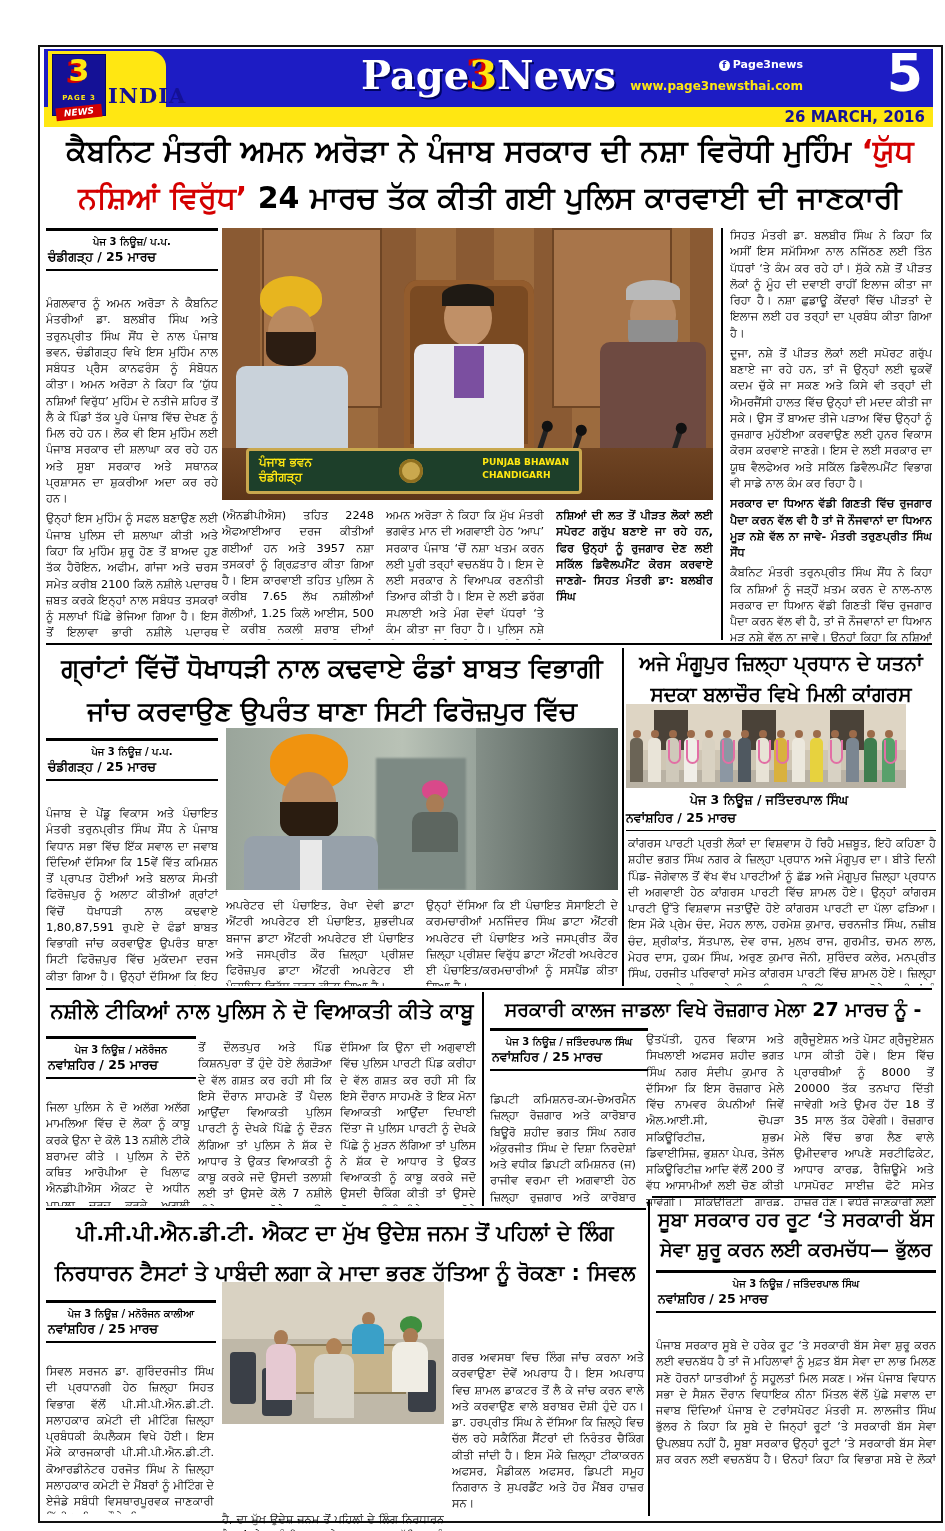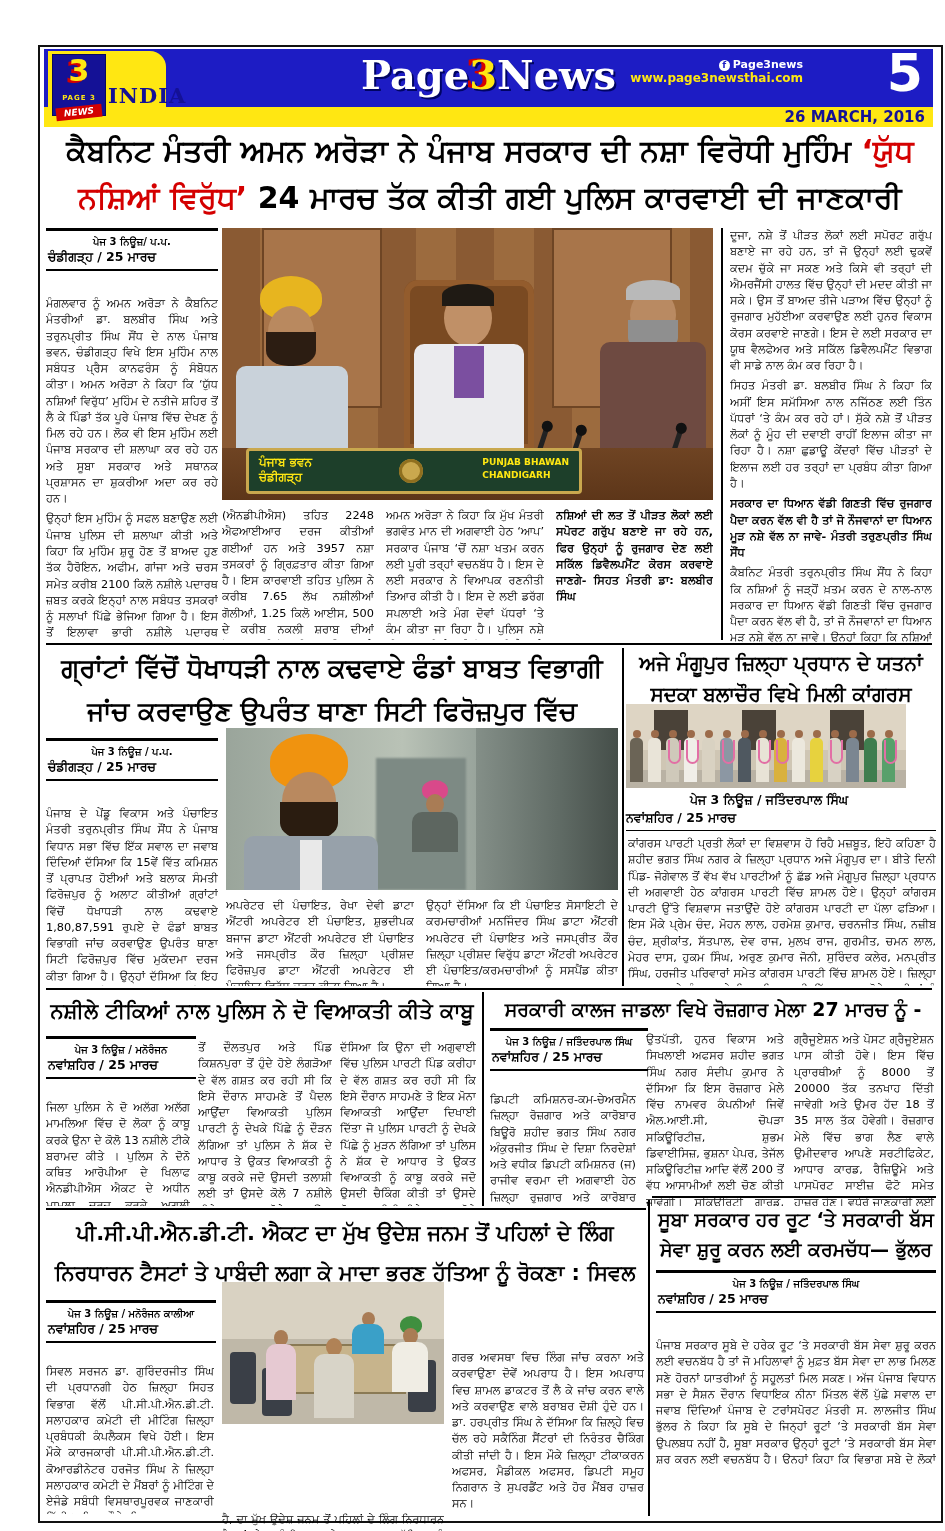--- a/index.html
+++ b/index.html
@@ -12,21 +12,21 @@
   .m-logo{position:absolute;left:4px;top:2px;width:118px;height:74px;background:#ffe712;border-radius:0 16px 16px 0;}
   .m-logobox{position:absolute;left:4px;top:3px;width:52px;height:60px;background:#141196;border:1px solid #0a0a60;}
   .m-logo3{position:absolute;left:0;top:-2px;width:100%;text-align:center;font-size:30px;font-weight:bold;color:#ffe712;text-shadow:-3px 2px 0 #d40000;}
   .m-logopage{position:absolute;left:0;bottom:13px;width:100%;text-align:center;font-size:7px;font-weight:bold;color:#ffe712;letter-spacing:1px;}
   .m-logonews{position:absolute;left:3px;bottom:-4px;width:46px;height:13px;background:#d40000;transform:rotate(-6deg);color:#fff;font-size:9px;font-weight:bold;font-style:italic;text-align:center;line-height:13px;}
   .m-india{position:absolute;left:60px;top:32px;font-family:"DejaVu Serif",serif;font-weight:bold;font-size:21px;color:#141196;letter-spacing:1px;}
   .m-brand{position:absolute;left:0;top:2px;width:100%;text-align:center;font-family:"DejaVu Serif",serif;font-weight:bold;font-size:40px;color:#fff;text-shadow:2px 2px 0 #000463;}
   .m-brand .b3{color:#ffe712;text-shadow:-4px -1px 0 #d40000,2px 2px 0 #000463;}
   .m-social{position:absolute;right:130px;top:9px;text-align:right;color:#fff;font-size:11px;font-weight:bold;}
   .m-social .fb{display:inline-block;width:11px;height:11px;border-radius:50%;background:#fff;color:#1d1cc4;font-size:9px;line-height:11px;text-align:center;margin-right:3px;}
-  .m-web{position:absolute;right:130px;top:22px;color:#ffe712;font-size:12px;font-weight:bold;}
+  .m-web{position:absolute;right:130px;top:30px;color:#ffe712;font-size:12px;font-weight:bold;}
   .m-page5{position:absolute;right:10px;top:-6px;color:#fff;font-size:52px;font-weight:bold;}
   .m-date{position:absolute;right:8px;bottom:1px;color:#141196;font-size:15px;font-weight:bold;}
   
   .hl{font-weight:bold;text-align:center;overflow:hidden;}
   .hl .red{color:#d40000;}
   .hl1{left:50px;top:127px;width:880px;height:95px;font-size:30px;line-height:47px;}
   .hl2{left:46px;top:647px;width:572px;height:86px;font-size:26px;line-height:43px;}
   .hl3{left:626px;top:648px;width:310px;height:64px;font-size:20px;line-height:31px;}
   .hl4{left:46px;top:994px;width:432px;height:36px;font-size:21px;line-height:34px;}
   .hl5{left:488px;top:994px;width:450px;height:32px;font-size:19px;line-height:30px;}
@@ -145,22 +145,22 @@
   </div>
 <div class="abs txt" style="left:386px;top:508px;width:158px;height:132px;">
     <p>ਅਮਨ ਅਰੋੜਾ ਨੇ ਕਿਹਾ ਕਿ ਮੁੱਖ ਮੰਤਰੀ ਭਗਵੰਤ ਮਾਨ ਦੀ ਅਗਵਾਈ ਹੇਠ ‘ਆਪ’ ਸਰਕਾਰ ਪੰਜਾਬ ‘ਚੋਂ ਨਸ਼ਾ ਖਤਮ ਕਰਨ ਲਈ ਪੂਰੀ ਤਰ੍ਹਾਂ ਵਚਨਬੱਧ ਹੈ। ਇਸ ਦੇ ਲਈ ਸਰਕਾਰ ਨੇ ਵਿਆਪਕ ਰਣਨੀਤੀ ਤਿਆਰ ਕੀਤੀ ਹੈ। ਇਸ ਦੇ ਲਈ ਡਰੱਗ ਸਪਲਾਈ ਅਤੇ ਮੰਗ ਦੋਵਾਂ ਪੱਧਰਾਂ ‘ਤੇ ਕੰਮ ਕੀਤਾ ਜਾ ਰਿਹਾ ਹੈ। ਪੁਲਿਸ ਨਸ਼ੇ ਦੀ ਸਪਲਾਈ ਚੇਨ ਨੂੰ ਤੋੜ ਰਹੀ ਹੈ ਅਤੇ ਸਿਹਤ ਵਿਭਾਗ ਨਸ਼ੇ ਤੋਂ ਪੀੜਤ ਲੋਕਾਂ ਦਾ ਸਹੀ ਇਲਾਜ ਕਰਵਾ ਕੇ ਮੰਗ ਨੂੰ ਖਤਮ ਕਰ ਰਿਹਾ ਹੈ। ਉਨ੍ਹਾਂ ਕਿਹਾ ਕਿ ਕੀਤੀ ਗਈ ਕਾਰਵਾਈ ਨੂੰ ਦੇਖਦਿਆਂ ਮੈਨੂੰ ਭਰੋਸਾ ਹੈ ਕਿ ਜਲਦੀ ਹੀ ਪੰਜਾਬ</p>
   </div>
 <div class="abs txt" style="left:556px;top:508px;width:157px;height:132px;">
   <p class="bold">ਨਸ਼ਿਆਂ ਦੀ ਲਤ ਤੋਂ ਪੀੜਤ ਲੋਕਾਂ ਲਈ ਸਪੋਰਟ ਗਰੁੱਪ ਬਣਾਏ ਜਾ ਰਹੇ ਹਨ, ਫਿਰ ਉਨ੍ਹਾਂ ਨੂੰ ਰੁਜਗਾਰ ਦੇਣ ਲਈ ਸਕਿੱਲ ਡਿਵੈਲਪਮੈਂਟ ਕੋਰਸ ਕਰਵਾਏ ਜਾਣਗੇ- ਸਿਹਤ ਮੰਤਰੀ ਡਾ: ਬਲਬੀਰ ਸਿੰਘ</p>
 </div>
 
 <div class="abs rule-v" style="left:721px;top:228px;height:412px;"></div>
 <div class="abs txt" style="left:730px;top:228px;width:202px;height:414px;">
+  <p>ਸਿਹਤ ਮੰਤਰੀ ਡਾ. ਬਲਬੀਰ ਸਿੰਘ ਨੇ ਕਿਹਾ ਕਿ ਅਸੀਂ ਇਸ ਸਮੱਸਿਆ ਨਾਲ ਨਜਿੱਠਣ ਲਈ ਤਿੰਨ ਪੱਧਰਾਂ ‘ਤੇ ਕੰਮ ਕਰ ਰਹੇ ਹਾਂ। ਸੁੱਕੇ ਨਸ਼ੇ ਤੋਂ ਪੀੜਤ ਲੋਕਾਂ ਨੂੰ ਮੂੰਹ ਦੀ ਦਵਾਈ ਰਾਹੀਂ ਇਲਾਜ ਕੀਤਾ ਜਾ ਰਿਹਾ ਹੈ। ਨਸ਼ਾ ਛੁਡਾਊ ਕੇਂਦਰਾਂ ਵਿੱਚ ਪੀੜਤਾਂ ਦੇ ਇਲਾਜ ਲਈ ਹਰ ਤਰ੍ਹਾਂ ਦਾ ਪ੍ਰਬੰਧ ਕੀਤਾ ਗਿਆ ਹੈ।</p>
   <p>ਦੂਜਾ, ਨਸ਼ੇ ਤੋਂ ਪੀੜਤ ਲੋਕਾਂ ਲਈ ਸਪੋਰਟ ਗਰੁੱਪ ਬਣਾਏ ਜਾ ਰਹੇ ਹਨ, ਤਾਂ ਜੋ ਉਨ੍ਹਾਂ ਲਈ ਢੁਕਵੇਂ ਕਦਮ ਚੁੱਕੇ ਜਾ ਸਕਣ ਅਤੇ ਕਿਸੇ ਵੀ ਤਰ੍ਹਾਂ ਦੀ ਐਮਰਜੈਂਸੀ ਹਾਲਤ ਵਿੱਚ ਉਨ੍ਹਾਂ ਦੀ ਮਦਦ ਕੀਤੀ ਜਾ ਸਕੇ। ਉਸ ਤੋਂ ਬਾਅਦ ਤੀਜੇ ਪੜਾਅ ਵਿੱਚ ਉਨ੍ਹਾਂ ਨੂੰ ਰੁਜਗਾਰ ਮੁਹੱਈਆ ਕਰਵਾਉਣ ਲਈ ਹੁਨਰ ਵਿਕਾਸ ਕੋਰਸ ਕਰਵਾਏ ਜਾਣਗੇ। ਇਸ ਦੇ ਲਈ ਸਰਕਾਰ ਦਾ ਯੂਥ ਵੈਲਫੇਅਰ ਅਤੇ ਸਕਿੱਲ ਡਿਵੈਲਪਮੈਂਟ ਵਿਭਾਗ ਵੀ ਸਾਡੇ ਨਾਲ ਕੰਮ ਕਰ ਰਿਹਾ ਹੈ।</p>
-  <p>ਸਿਹਤ ਮੰਤਰੀ ਡਾ. ਬਲਬੀਰ ਸਿੰਘ ਨੇ ਕਿਹਾ ਕਿ ਅਸੀਂ ਇਸ ਸਮੱਸਿਆ ਨਾਲ ਨਜਿੱਠਣ ਲਈ ਤਿੰਨ ਪੱਧਰਾਂ ‘ਤੇ ਕੰਮ ਕਰ ਰਹੇ ਹਾਂ। ਸੁੱਕੇ ਨਸ਼ੇ ਤੋਂ ਪੀੜਤ ਲੋਕਾਂ ਨੂੰ ਮੂੰਹ ਦੀ ਦਵਾਈ ਰਾਹੀਂ ਇਲਾਜ ਕੀਤਾ ਜਾ ਰਿਹਾ ਹੈ। ਨਸ਼ਾ ਛੁਡਾਊ ਕੇਂਦਰਾਂ ਵਿੱਚ ਪੀੜਤਾਂ ਦੇ ਇਲਾਜ ਲਈ ਹਰ ਤਰ੍ਹਾਂ ਦਾ ਪ੍ਰਬੰਧ ਕੀਤਾ ਗਿਆ ਹੈ।</p>
   <p class="bold">ਸਰਕਾਰ ਦਾ ਧਿਆਨ ਵੱਡੀ ਗਿਣਤੀ ਵਿੱਚ ਰੁਜਗਾਰ ਪੈਦਾ ਕਰਨ ਵੱਲ ਵੀ ਹੈ ਤਾਂ ਜੋ ਨੌਜਵਾਨਾਂ ਦਾ ਧਿਆਨ ਮੂੜ ਨਸ਼ੇ ਵੱਲ ਨਾ ਜਾਵੇ- ਮੰਤਰੀ ਤਰੁਣਪ੍ਰੀਤ ਸਿੰਘ ਸੌਂਧ</p>
   <p>ਕੈਬਨਿਟ ਮੰਤਰੀ ਤਰੁਨਪ੍ਰੀਤ ਸਿੰਘ ਸੌਂਧ ਨੇ ਕਿਹਾ ਕਿ ਨਸ਼ਿਆਂ ਨੂੰ ਜੜ੍ਹੋਂ ਖ਼ਤਮ ਕਰਨ ਦੇ ਨਾਲ-ਨਾਲ ਸਰਕਾਰ ਦਾ ਧਿਆਨ ਵੱਡੀ ਗਿਣਤੀ ਵਿੱਚ ਰੁਜਗਾਰ ਪੈਦਾ ਕਰਨ ਵੱਲ ਵੀ ਹੈ, ਤਾਂ ਜੋ ਨੌਜਵਾਨਾਂ ਦਾ ਧਿਆਨ ਮੂੜ ਨਸ਼ੇ ਵੱਲ ਨਾ ਜਾਵੇ। ਉਨ੍ਹਾਂ ਕਿਹਾ ਕਿ ਨਸ਼ਿਆਂ ਦੇ ਵੱਡੇ ਪੱਧਰ ‘ਤੇ ਫੈਲਣ ਦਾ ਇੱਕ ਵੱਡਾ ਕਾਰਨ ਬੇਰੁਜ਼ਗਾਰੀ ਵੀ ਹੈ। ਉਨ੍ਹਾਂ ਖੰਨਾ ਦੀ ਇੱਕ ਕੰਪਨੀ ਦੀ ਉਦਾਹਰਣ ਦਿੱਤੀ ਜਿਸ ਨੇ ਵੱਡੀ ਗਿਣਤੀ ਵਿੱਚ ਲੋਕਾਂ ਨੂੰ ਰੁਜਗਾਰ ਮੁਹੱਈਆ ਕਰਵਾਇਆ ਹੈ।</p>
 </div>
 
 <div class="abs rule-h" style="left:46px;top:643px;width:886px;"></div>
 
 <div class="abs hl hl2">ਗ੍ਰਾਂਟਾਂ ਵਿੱਚੋਂ ਧੋਖਾਧੜੀ ਨਾਲ ਕਢਵਾਏ ਫੰਡਾਂ ਬਾਬਤ ਵਿਭਾਗੀ ਜਾਂਚ ਕਰਵਾਉਣ ਉਪਰੰਤ ਥਾਣਾ ਸਿਟੀ ਫਿਰੋਜ਼ਪੁਰ ਵਿੱਚ ਮੁਕੱਦਮਾ ਦਰਜ</div>
 <div class="abs by" style="left:46px;top:738px;width:172px;">
   <div class="r1"></div>
   <div class="credit">ਪੇਜ 3 ਨਿਊਜ਼ / ਪ.ਪ.</div>

